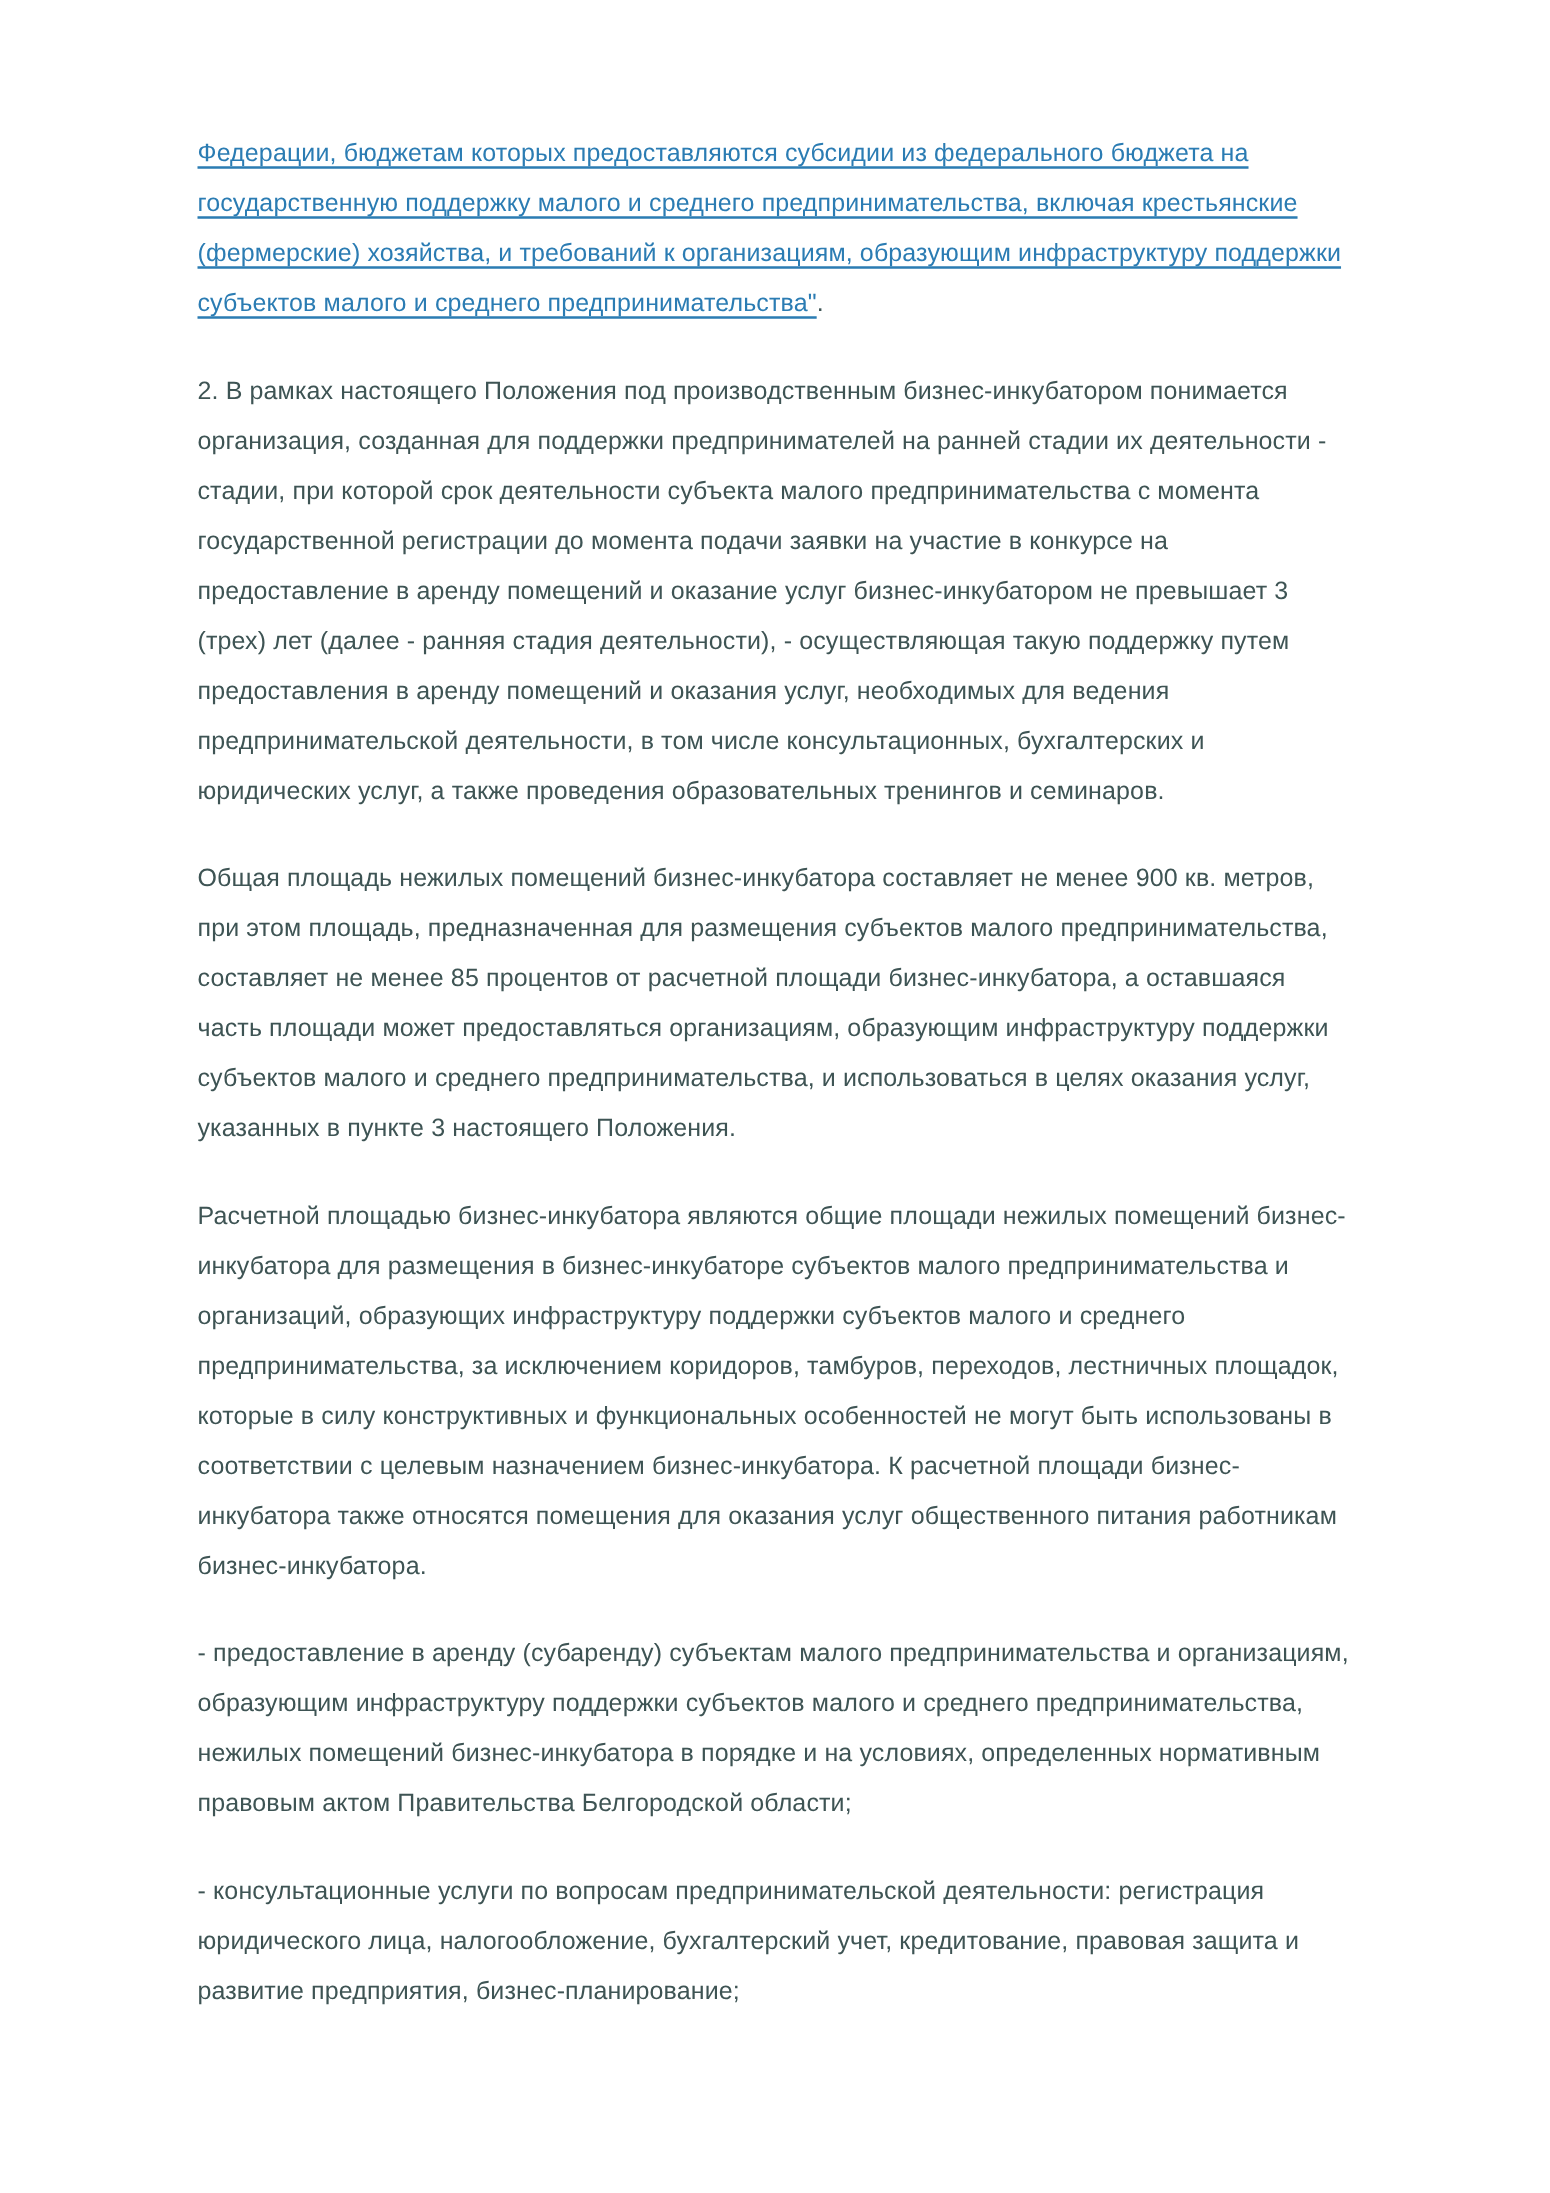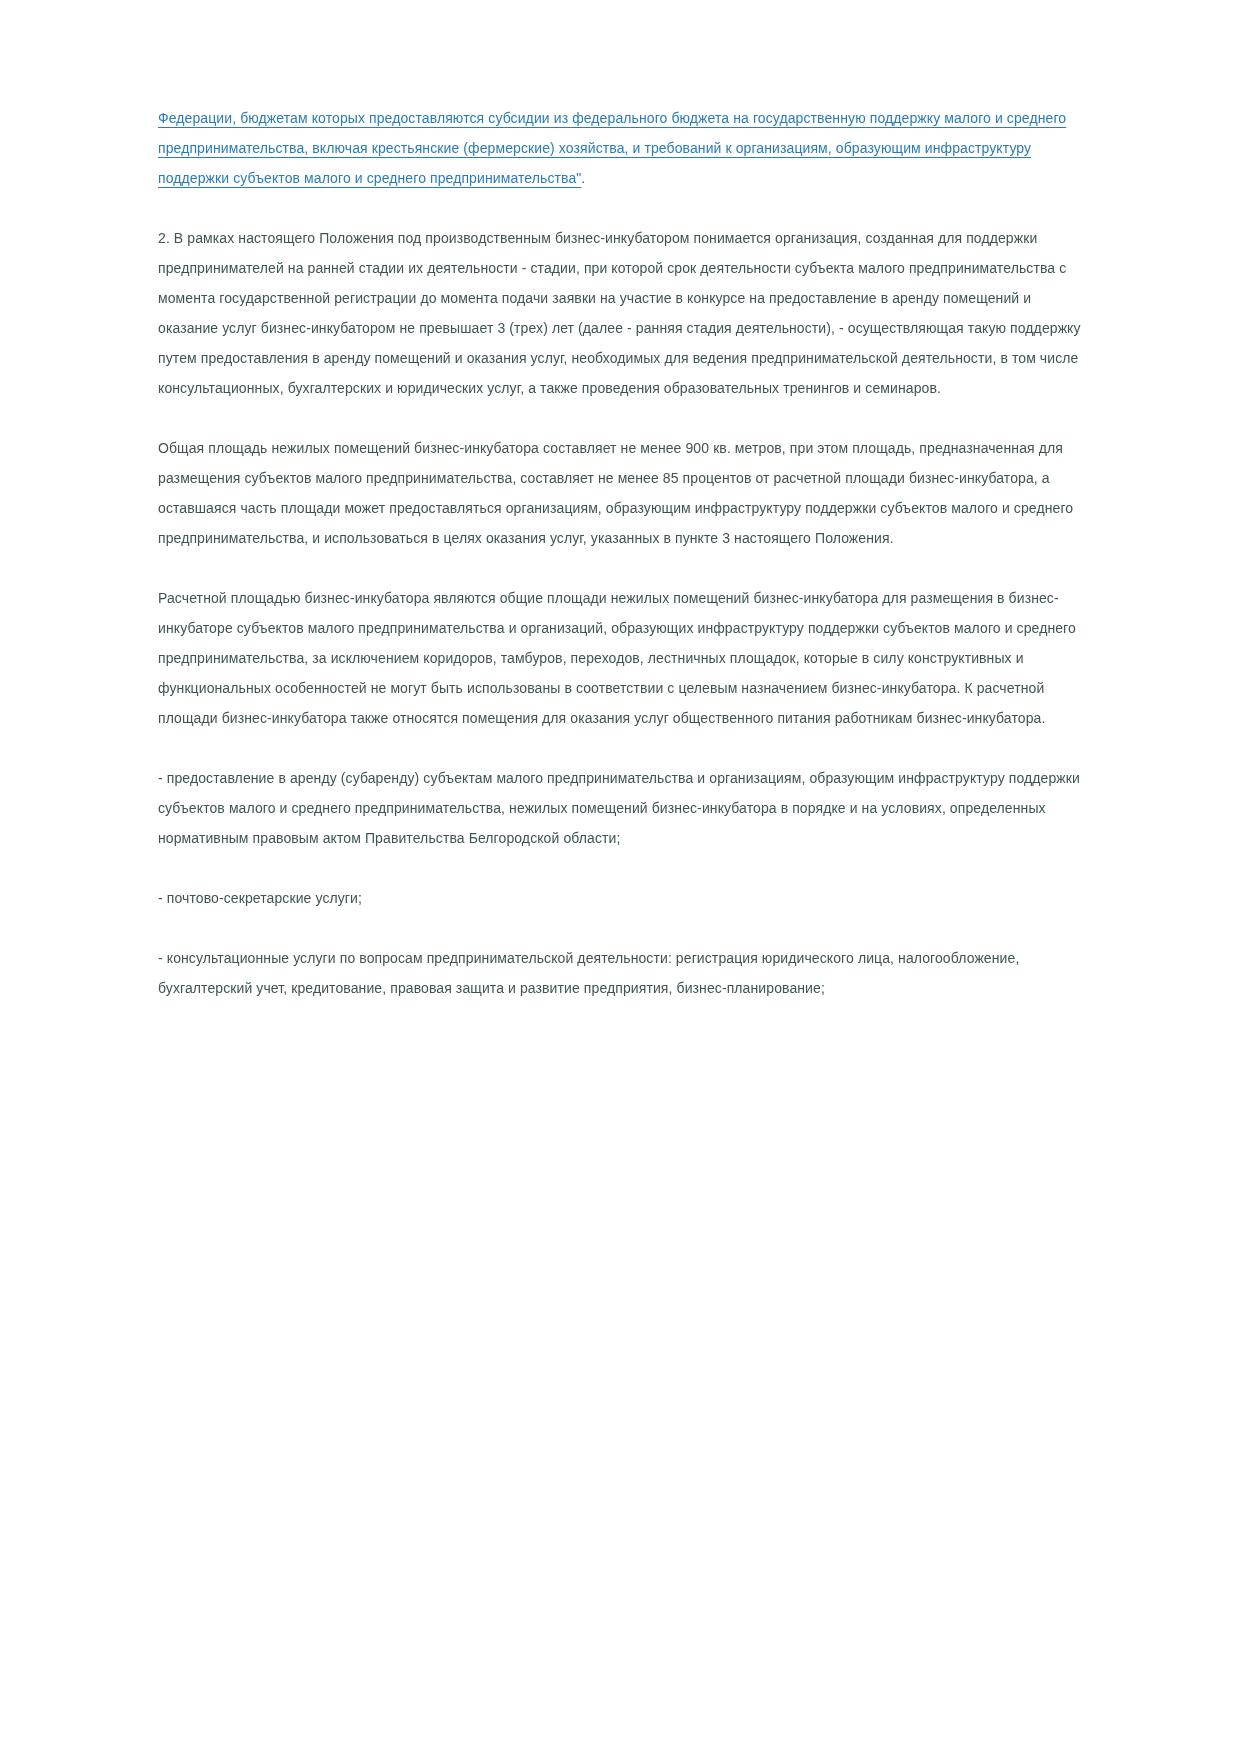--- a/index.html
+++ b/index.html
@@ -16,22 +16,22 @@
   }
   .page {
     box-sizing: border-box;
     width: 1240px;
     min-height: 1754px;
     padding: 103px 158px 60px 158px;
     background: #ffffff;
   }
   .doc p {
     margin: 0 0 30px 0;
-    font-size: 14px;
-    line-height: 30px;
+    font-size: 20px;
+    line-height: 40px;
     color: #3e5454;
     letter-spacing: 0.1px;
   }
   .doc a.doc-link {
     color: #2b7cb3;
     text-decoration: underline;
     text-underline-offset: 4px;
     cursor: pointer;
   }
   .doc .link-suffix {
@@ -51,18 +51,17 @@
 
     <p>2. В рамках настоящего Положения под производственным бизнес-инкубатором понимается организация, созданная для поддержки предпринимателей на ранней стадии их деятельности - стадии, при которой срок деятельности субъекта малого предпринимательства с момента государственной регистрации до момента подачи заявки на участие в конкурсе на предоставление в аренду помещений и оказание услуг бизнес-инкубатором не превышает 3 (трех) лет (далее - ранняя стадия деятельности), - осуществляющая такую поддержку путем предоставления в аренду помещений и оказания услуг, необходимых для ведения предпринимательской деятельности, в том числе консультационных, бухгалтерских и юридических услуг, а также проведения образовательных тренингов и семинаров.</p>
 
     <p>Общая площадь нежилых помещений бизнес-инкубатора составляет не менее 900 кв. метров, при этом площадь, предназначенная для размещения субъектов малого предпринимательства, составляет не менее 85 процентов от расчетной площади бизнес-инкубатора, а оставшаяся часть площади может предоставляться организациям, образующим инфраструктуру поддержки субъектов малого и среднего предпринимательства, и использоваться в целях оказания услуг, указанных в пункте 3 настоящего Положения.</p>
 
     <p>Расчетной площадью бизнес-инкубатора являются общие площади нежилых помещений бизнес-инкубатора для размещения в бизнес-инкубаторе субъектов малого предпринимательства и организаций, образующих инфраструктуру поддержки субъектов малого и среднего предпринимательства, за исключением коридоров, тамбуров, переходов, лестничных площадок, которые в силу конструктивных и функциональных особенностей не могут быть использованы в соответствии с целевым назначением бизнес-инкубатора. К расчетной площади бизнес-инкубатора также относятся помещения для оказания услуг общественного питания работникам бизнес-инкубатора.</p>
 
 
     <p>- предоставление в аренду (субаренду) субъектам малого предпринимательства и организациям, образующим инфраструктуру поддержки субъектов малого и среднего предпринимательства, нежилых помещений бизнес-инкубатора в порядке и на условиях, определенных нормативным правовым актом Правительства Белгородской области;</p>
 
-    <p>- почтово-секретарские услуги;</p>
 
     <p>- консультационные услуги по вопросам предпринимательской деятельности: регистрация юридического лица, налогообложение, бухгалтерский учет, кредитование, правовая защита и развитие предприятия, бизнес-планирование;</p>
 
   </div>
 </div>
 
 </body></html>

